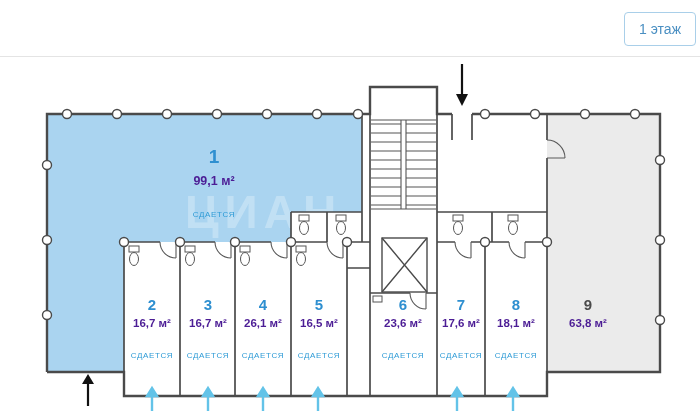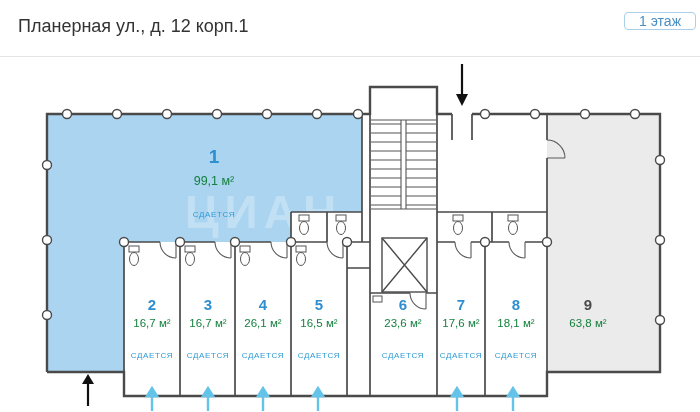--- a/index.html
+++ b/index.html
@@ -4,42 +4,41 @@
 <style>
   html,body{margin:0;padding:0;background:#fff;}
   .screen{
     position:relative;width:700px;height:412px;overflow:hidden;background:#fff;
     font-family:"Liberation Sans",sans-serif;
   }
   .header{position:absolute;top:0;left:0;right:0;height:56px;background:#fff;
     border-bottom:1px solid #e4e4e4;z-index:5;}
   .title{position:absolute;left:18px;top:16px;font-size:18px;color:#333;}
   .floor-badge{position:absolute;right:4px;top:12px;background:#fff;
-    border:1px solid #a9cfe9;border-radius:4px;padding:0 14px;
+    border:1px solid #a9cfe9;border-radius:4px;padding:8px 14px;
     font-size:14px;color:#4a8fc2;cursor:pointer;font-family:"Liberation Sans",sans-serif;}
   .plan{position:absolute;inset:0;z-index:1;}
   .plan svg{position:absolute;top:0;left:0;}
   .plan-labels{position:absolute;inset:0;z-index:3;}
   .room-label{position:absolute;display:flex;flex-direction:column;align-items:center;
     text-align:center;cursor:pointer;}
   .room-num{color:#2e8fd0;font-weight:bold;font-size:15px;line-height:1.15;}
   .room-num.big{font-size:19px;}
-  .room-area{color:#15803d;font-weight:normal;font-size:11.5px;margin-top:4px;}
+  .room-area{color:#4c1d95;font-weight:bold;font-size:11.5px;margin-top:4px;}
   .room-area.big{font-size:12.5px;margin-top:6px;}
   .room-status{color:#2e9bd6;font-size:8px;letter-spacing:.6px;margin-top:22px;}
   .room-label.unavailable .room-num{color:#4a4a4a;}
   .room-label.unavailable{cursor:default;}
 </style>
 </head>
 <body>
 
 <div class="screen">
 
   <div class="header">
-    <div class="title">Планерная ул., д. 12 корп.1</div>
     <button class="floor-badge">1 этаж</button>
   </div>
 
   <div class="plan">
     <svg width="700" height="412" viewBox="0 0 700 412">
 
       <polygon points="47,114 362,114 362,242 124,242 124,372 47,372" fill="#aad4f0"></polygon>
       <rect x="547" y="114" width="113" height="258" fill="#ebebeb"></rect>
 
       <text x="185" y="228" font-size="46" font-weight="bold" letter-spacing="6" fill="#ffffff" opacity="0.28">ЦИАН</text>

